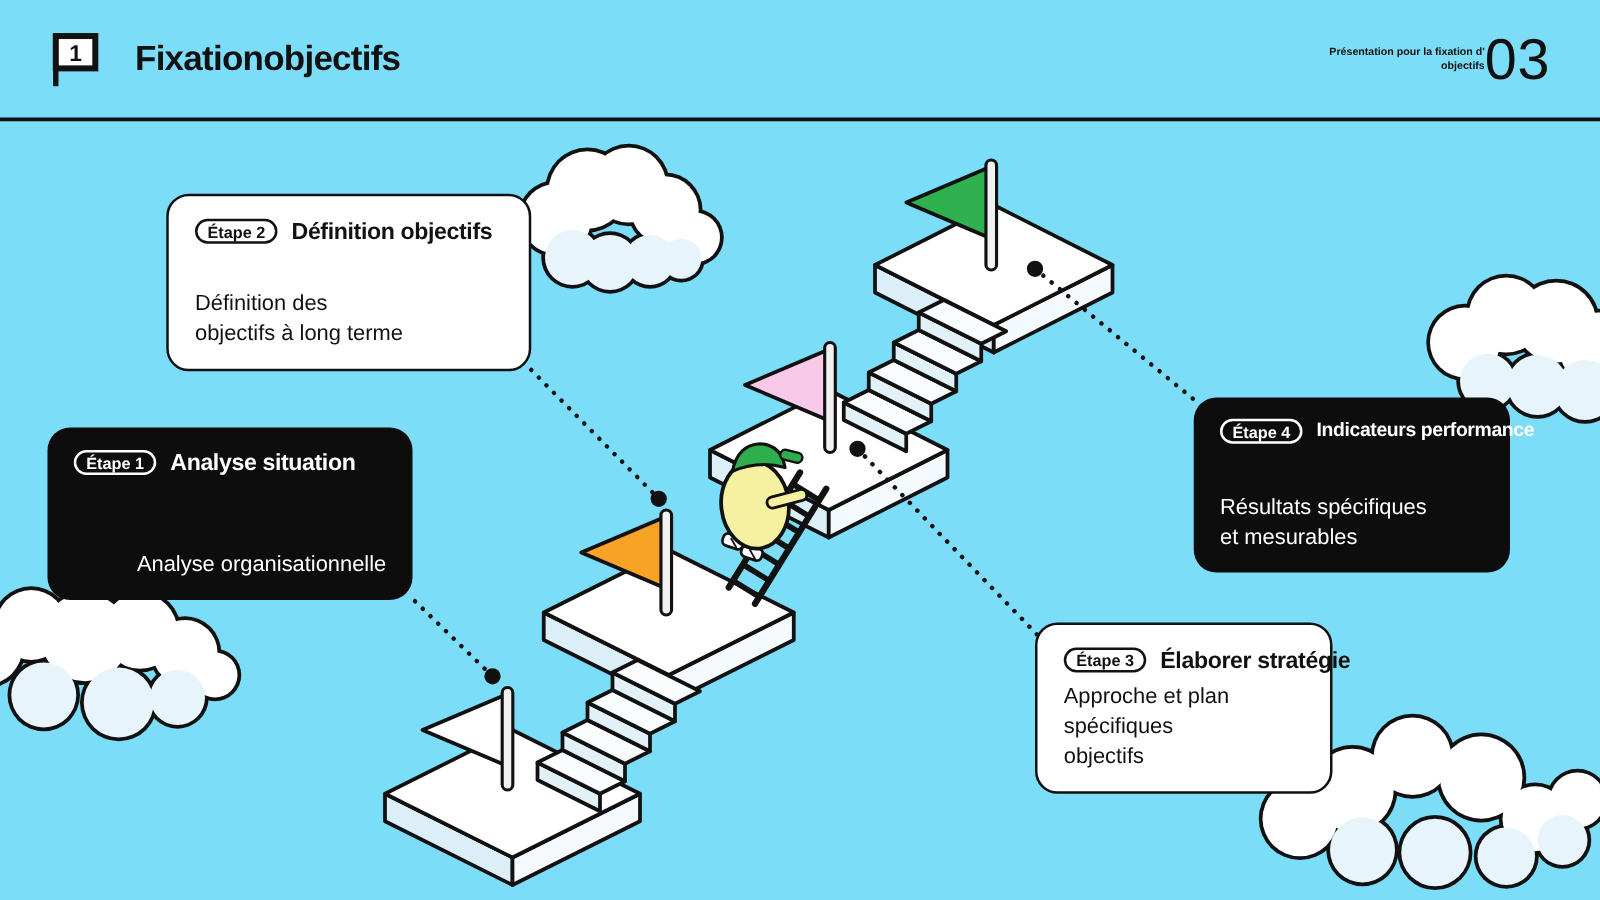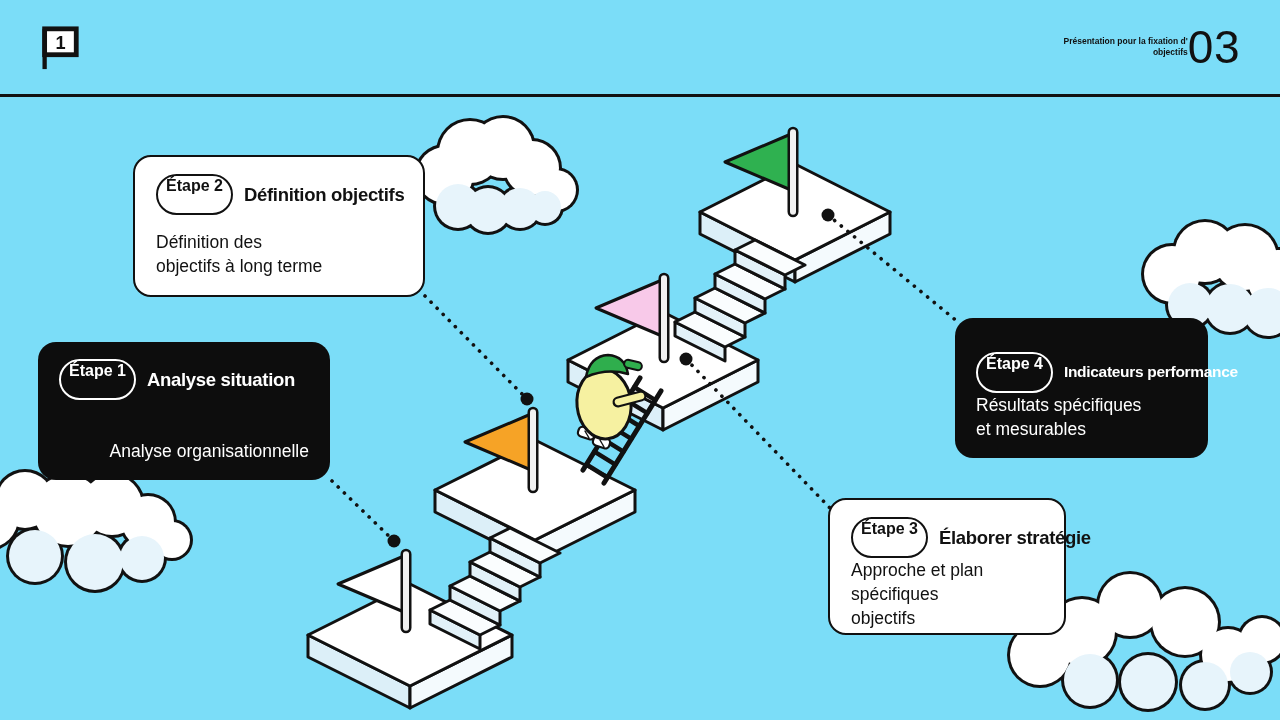--- a/index.html
+++ b/index.html
@@ -19,29 +19,29 @@
 
   
   .scene { position:absolute; top:0; left:0; width:1280px; height:720px; z-index:10; }
 
   
   .card { position:absolute; border-radius:18px; padding:17px 21px;
           display:flex; flex-direction:column; justify-content:space-between; z-index:20; }
   .card.light { background:#FFFFFF; border:2.5px solid #111; color:#111; }
   .card.dark  { background:#0D0D0D; color:#FFFFFF; }
   .card-head { display:flex; align-items:center; gap:11px; }
-  .badge { border:2px solid currentColor; border-radius:999px; padding:1px 8px 18px;
-           font-size:16px; font-weight:700; white-space:nowrap; flex:0 0 auto; }
+  .badge { border:2px solid currentColor; border-radius:999px; padding:1px 8px 0;
+           font-size:13px; font-weight:700; white-space:nowrap; flex:0 0 auto; }
   .card-title { font-size:18.5px; font-weight:700; letter-spacing:-0.3px; white-space:nowrap; }
   .card-title.small { font-size:15.5px; }
   .card-desc { font-size:17.5px; line-height:1.38; white-space:pre-line; }
   .card1 { left:38px;  top:342px; width:292px; height:138px;text-align:right; }
   .card2 { left:133px; top:155px; width:292px; height:142px; }
   .card3 { left:828px; top:498px; width:238px; height:137px; }
-  .card4 { left:955px; top:318px; width:253px; height:140px;justify-content:flex-end; }
+  .card4 { left:955px; top:318px; width:253px; height:140px; }
 </style>
 </head>
 <body>
 
 <div class="slide">
 
   <svg class="scene" viewBox="0 0 1280 720" stroke-linejoin="round" stroke-linecap="round">
 
     <g>
       <g fill="#111">
@@ -253,20 +253,21 @@
     <circle cx="686" cy="359" r="6.5" fill="#111"></circle>
     <circle cx="828" cy="215" r="6.5" fill="#111"></circle>
   </svg>
 
   <div class="header">
     <svg class="flag-logo" viewBox="0 0 48 52">
       <line x1="9" y1="6" x2="9" y2="48" stroke="#111" stroke-width="4.5"></line>
       <rect x="9" y="6" width="33" height="27" fill="#FFFFFF" stroke="#111" stroke-width="5"></rect>
       <text x="25.5" y="27" text-anchor="middle" font-size="19" font-weight="700" fill="#111" font-family="Liberation Sans, sans-serif">1</text>
     </svg>
+    <div class="page-title">Fixationobjectifs</div>
     <div class="header-right">
       <div class="subtitle">
         <div>Présentation pour la fixation d'</div>
         <div>objectifs</div>
       </div>
       <div class="page-number">03</div>
     </div>
   </div>
 
   <div class="card dark card1">

